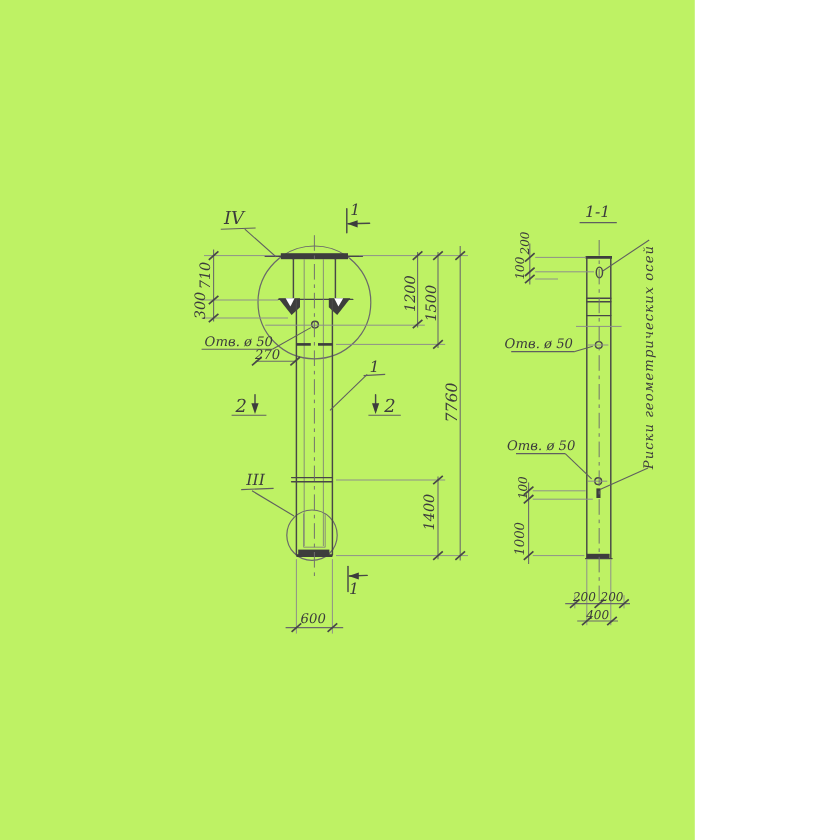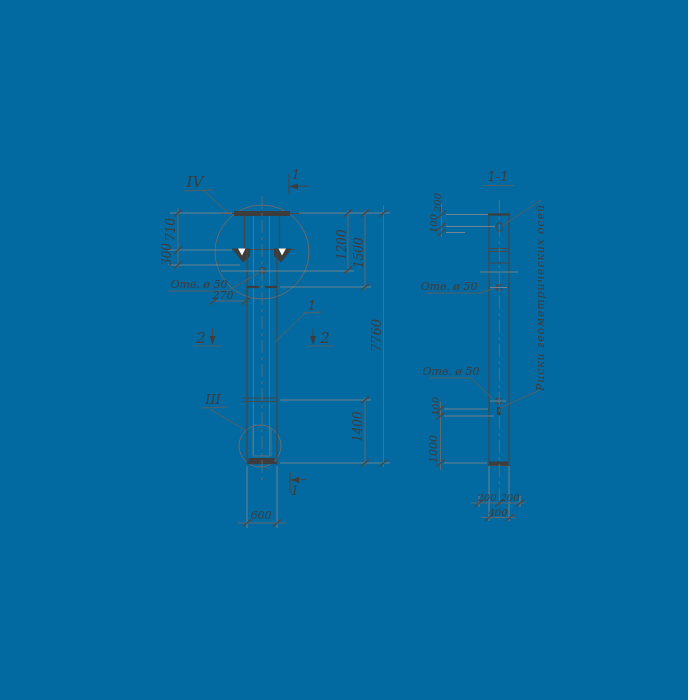--- a/index.html
+++ b/index.html
@@ -1,16 +1,16 @@
 <!DOCTYPE html>
 <html><head>
 <meta charset="utf-8">
 <style>
   html,body{margin:0;padding:0;background:#ffffff;}
-  .sheet{width:688px;height:700px;background:#0369a1;position:relative;overflow:hidden;}
+  .sheet{width:579px;height:700px;background:#bef264;position:relative;overflow:hidden;}
   svg{position:absolute;left:0;top:0;}
   
   .main{stroke:#474747;stroke-width:1.2;fill:none;stroke-linecap:round;}
   .bold{stroke:#3d3d3d;stroke-width:2.2;fill:none;stroke-linecap:butt;}
   .thin{stroke:#8c8c8c;stroke-width:0.8;fill:none;}
   .dim{stroke:#6a6a6a;stroke-width:0.9;fill:none;}
   .inner{stroke:#7a7a7a;stroke-width:0.9;fill:none;opacity:0.75;}
   .axis{stroke:#6f6f6f;stroke-width:0.8;fill:none;stroke-dasharray:13 4 3 4;}
   .tick{stroke:#474747;stroke-width:1.4;fill:none;}
   .leader{stroke:#5f5f5f;stroke-width:0.9;fill:none;}

